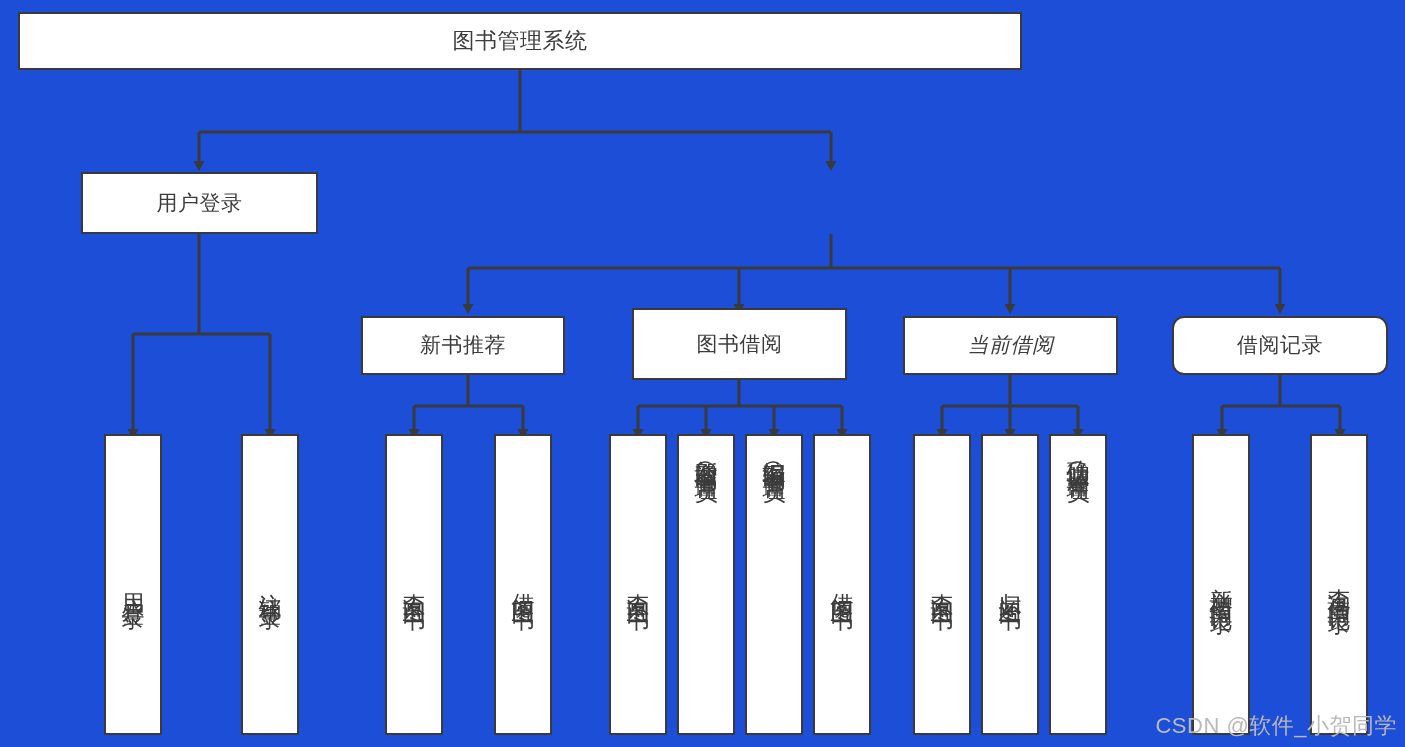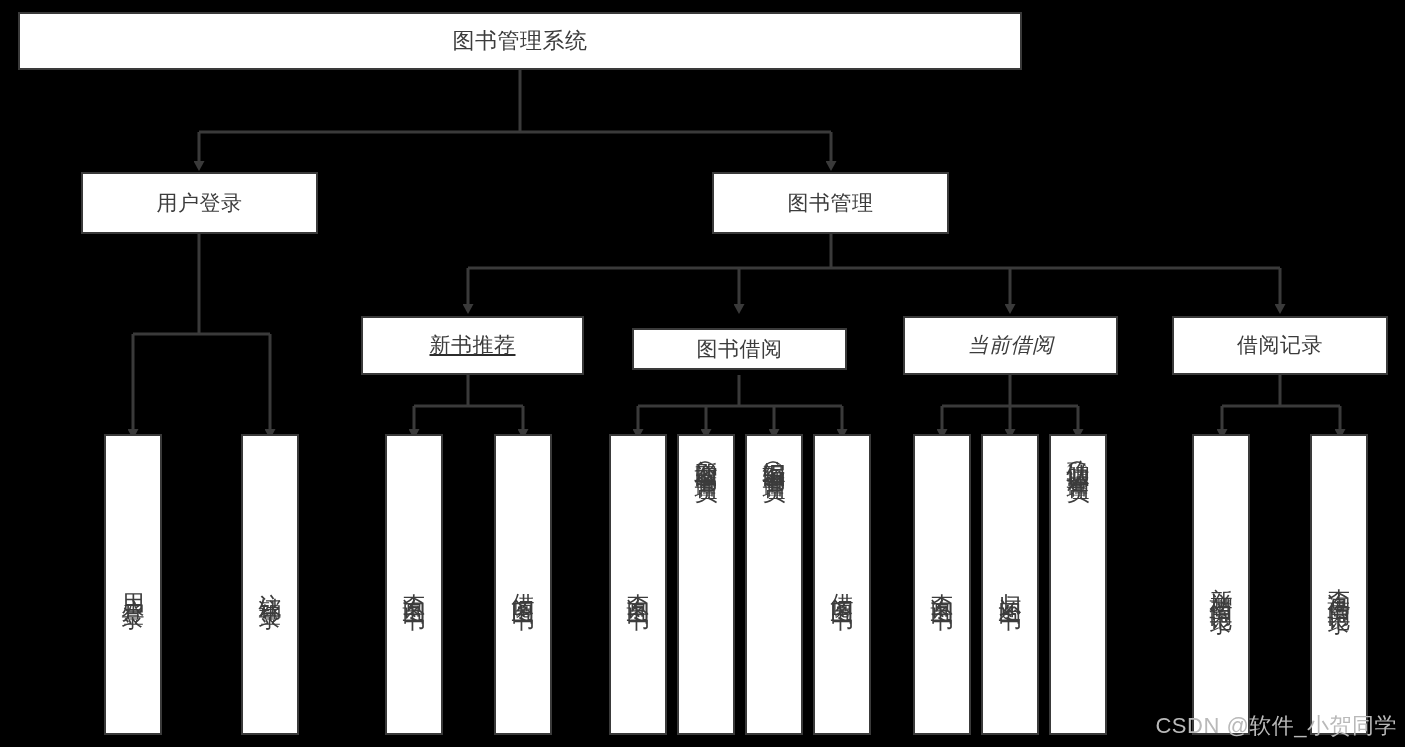--- a/index.html
+++ b/index.html
@@ -5,21 +5,21 @@
 <style>
   html,body{margin:0;padding:0;background:#ffffff;}
   body{
     font-family:"Liberation Sans","DejaVu Sans",sans-serif;
     color:#2b2b2b;
   }
   #canvas{
     position:relative;
     width:1405px;
     height:747px;
-    background:#000000;
+    background:#1d4ed8;
     overflow:hidden;
   }
   svg#edges{
     position:absolute;
     left:0; top:0;
     width:1405px;
     height:747px;
     pointer-events:none;
   }
   .node{
@@ -131,34 +131,31 @@
     </g>
   </svg>
 
   <div class="node h root" style="left:18px; top:12px; width:1004px; height:58px;">
     <span class="lbl">图书管理系统</span>
   </div>
 
   <div class="node h" style="left:81px; top:172px; width:237px; height:62px;">
     <span class="lbl">用户登录</span>
   </div>
-  <div class="node h" style="left:712px; top:172px; width:237px; height:62px;">
-    <span class="lbl">图书管理</span>
-  </div>
-
-  <div class="node h" style="left:361px; top:316px; width:223px; height:59px;text-decoration:underline;">
+
+  <div class="node h" style="left:361px; top:316px; width:204px; height:59px;">
     <span class="lbl">新书推荐</span>
   </div>
-  <div class="node h" style="left:632px; top:328px; width:215px; height:42px;">
+  <div class="node h" style="left:632px; top:308px; width:215px; height:72px;">
     <span class="lbl">图书借阅</span>
   </div>
   <div class="node h" style="left:903px; top:316px; width:215px; height:59px;font-style:italic;">
     <span class="lbl">当前借阅</span>
   </div>
-  <div class="node h" style="left:1172px; top:316px; width:216px; height:59px;">
+  <div class="node h" style="left:1172px; top:316px; width:216px; height:59px;border-radius:12px;">
     <span class="lbl">借阅记录</span>
   </div>
 
   <div class="node v centered" style="left:104px; top:434px; width:58px; height:301px;">
     <span class="lbl">用户登录</span>
   </div>
   <div class="node v centered" style="left:241px; top:434px; width:58px; height:301px;">
     <span class="lbl">注销登录</span>
   </div>
 

